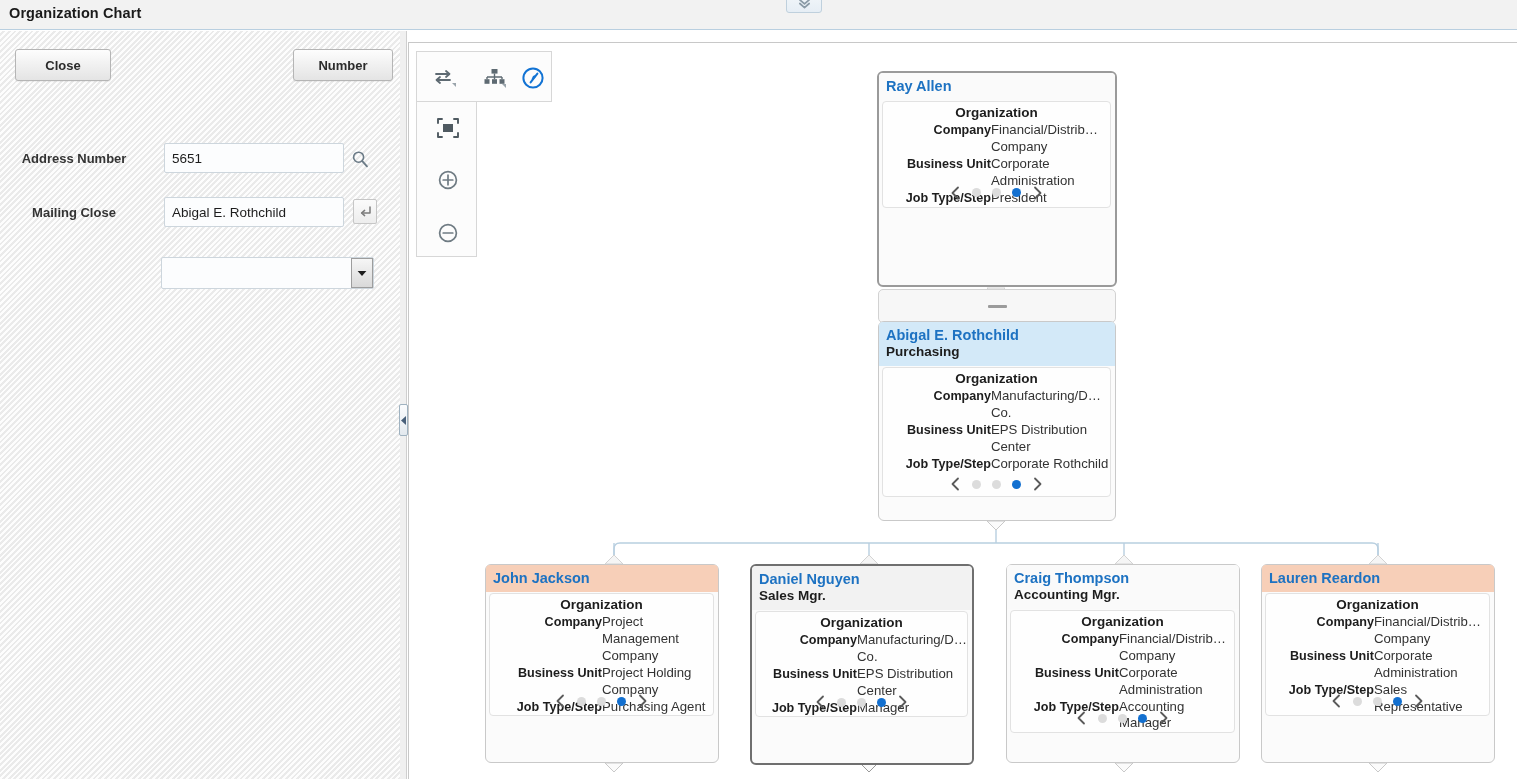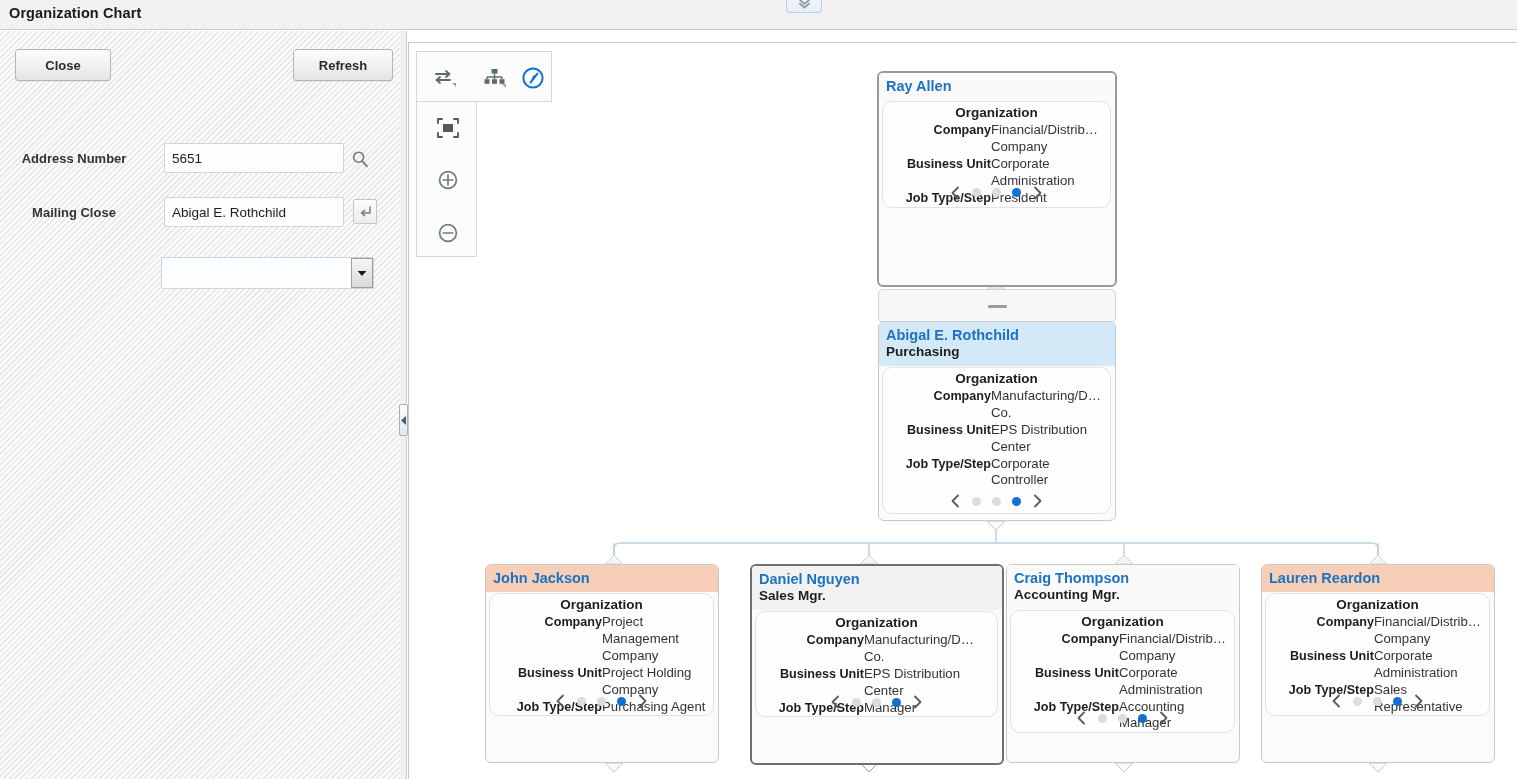--- a/index.html
+++ b/index.html
@@ -162,21 +162,21 @@
   }
   .hdr-white { background: #fafafa; }
   .hdr-blue  { background: #d3e9f8; }
   .hdr-peach { background: #f7cfb8; }
   .hdr-gray  { background: #f2f2f2; }
 
   .node-body {
     margin: 1px 4px 3px 3px;
     border: 1px solid #e2e2e2;
     background: #fefefe;
-    border-radius: 10px;
+    border-radius: 4px;
     position: relative;
   }
   .body-title {
     text-align: center; font-size: 13.5px; font-weight: bold; color: #1d1d1d;
     padding: 3px 0 2px 0;
   }
   .kv-table { width: 100%; border-collapse: collapse; }
   .kv-table td { vertical-align: top; padding: 0; }
   .kv-k {
     text-align: right; font-size: 12.6px; font-weight: bold; color: #1d1d1d;
@@ -217,21 +217,21 @@
         <path d="M3 4 L8 8.5 L13 4" fill="none" stroke="#8a9aa6" stroke-width="1.8" stroke-linecap="round" stroke-linejoin="round"></path>
         <path d="M3 8 L8 12.5 L13 8" fill="none" stroke="#8a9aa6" stroke-width="1.8" stroke-linecap="round" stroke-linejoin="round"></path>
       </svg>
     </span>
   </div>
 </div>
 
 <div id="left-panel">
 
   <button class="jde-btn" id="close-button">Close</button>
-  <button class="jde-btn" id="refresh-button">Refresh</button>
+  <button class="jde-btn" id="refresh-button">Number</button>
 
   <div class="form-label" id="address-label">Address Number</div>
   <input class="form-input" id="address-input" value="5651" style="">
   <div id="search-icon-btn">
     <svg width="20" height="20" viewBox="0 0 20 20">
       <circle cx="8.6" cy="8.2" r="5" fill="none" stroke="#6a7a86" stroke-width="1.6"></circle>
       <line x1="12.3" y1="12.1" x2="17" y2="17.4" stroke="#6a7a86" stroke-width="1.8" stroke-linecap="round"></line>
     </svg>
   </div>
 
@@ -397,21 +397,21 @@
             <tr>
           <td class="kv-k" style="width:108px;">Company</td>
           <td class="kv-v">Manufacturing/D… Co.</td>
         </tr>
         <tr>
           <td class="kv-k">Business Unit</td>
           <td class="kv-v">EPS Distribution Center</td>
         </tr>
         <tr>
           <td class="kv-k">Job Type/Step</td>
-          <td class="kv-v">Corporate Controller</td>
+          <td class="kv-v">Corporate Rothchild</td>
         </tr>
       </tbody>
         </table>
       <div class="pager">
         <span class="pg-arrow">
           <svg width="11" height="14" viewBox="0 0 11 14">
               <path d="M8 1.5 L2.5 7 L8 12.5" fill="none" stroke="#5a5a5a" stroke-width="1.8" stroke-linecap="round" stroke-linejoin="round"></path>
             </svg>
         </span>
         <span class="pg-dot"></span>
@@ -459,21 +459,21 @@
         <span class="pg-dot on"></span>
         <span class="pg-arrow">
           <svg width="11" height="14" viewBox="0 0 11 14">
               <path d="M3 1.5 L8.5 7 L3 12.5" fill="none" stroke="#5a5a5a" stroke-width="1.8" stroke-linecap="round" stroke-linejoin="round"></path>
             </svg>
         </span>
       </div>
     </div>
   </div>
 
-  <div class="node dark-border" id="child-1" style="left:341px; top:521px; width:254px; height:201px;">
+  <div class="node dark-border" id="child-1" style="left:341px; top:521px; width:224px; height:201px;">
     <div class="node-header hdr-gray">
       <div class="nm">Daniel Nguyen</div>
       <div class="ttl">Sales Mgr.</div>
     </div>
     <div class="node-body">
       <div class="body-title">Organization</div>
       <table class="kv-table">
         <tbody>
             <tr>
           <td class="kv-k" style="width:108px;">Company</td>

